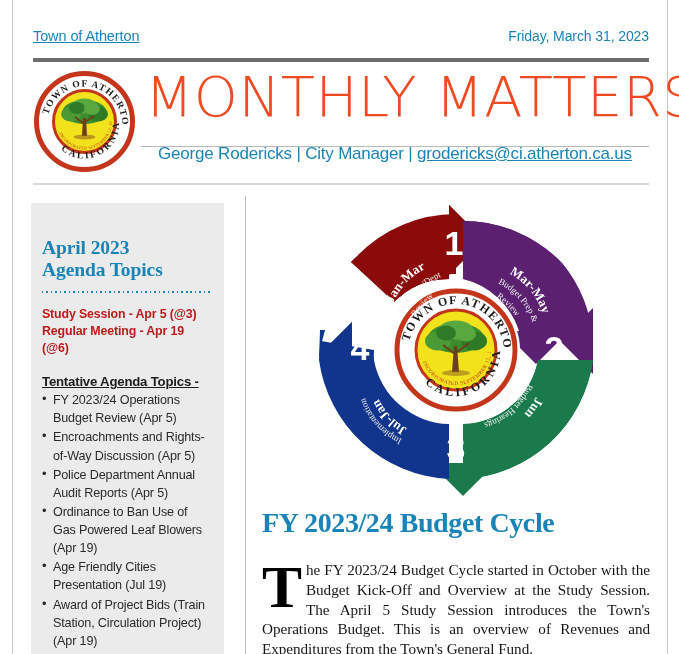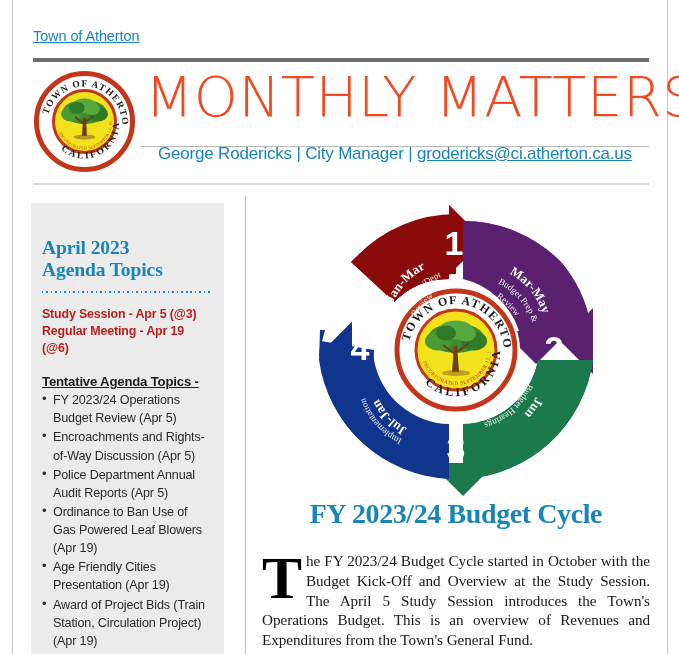--- a/index.html
+++ b/index.html
@@ -192,28 +192,27 @@
     height: 458px;
     overflow: hidden;
   }
   #cycle-graphic {
     margin: 4px auto 0 auto;
     display: block;
     width: 305px;
     height: 300px;
   }
   #article-title {
-    margin-top: 0;
+    margin-top: 9px;
     font-family: "Liberation Serif", serif;
     font-weight: bold;
     font-size: 28px;
     color: #1884B8;
     letter-spacing: -0.4px;
     line-height: 1.0;
-    text-align: center;
   }
   #article-body {
     margin-top: 6px;
     font-family: "Liberation Serif", serif;
     font-size: 15.2px;
     line-height: 1.30;
     color: #161616;
     text-align: justify;
     letter-spacing: -0.05px;
   }
@@ -230,20 +229,21 @@
 </head>
 <body>
 
 <div id="page">
 
   <div class="page-rule-left"></div>
   <div class="page-rule-right"></div>
 
   <div id="masthead-row">
     <a href="#" id="town-link">Town of Atherton</a>
+    <span id="issue-date">Friday, March 31, 2023</span>
   </div>
   <div id="top-rule"></div>
 
   <div id="seal-wrap">
     <svg viewBox="0 0 103 103" width="103" height="103">
       <defs>
         <path id="arcTop" d="M 14 54 A 37.5 37.5 0 0 1 89 54" fill="none"></path>
         <path id="arcBot" d="M 17 54 A 34.5 34.5 0 0 0 86 54" fill="none"></path>
         <path id="arcInner" d="M 24 52 A 27.5 27.5 0 0 0 79 52" fill="none"></path>
       </defs>
@@ -298,21 +298,21 @@
     <div id="meeting-lines">
       <div>Study Session - Apr 5 (@3)</div>
       <div>Regular Meeting - Apr 19 (@6)</div>
     </div>
     <div id="tentative-head">Tentative Agenda Topics -</div>
     <ul id="agenda-list">
       <li>FY 2023/24 Operations Budget Review (Apr 5)</li>
       <li>Encroachments and Rights-of-Way Discussion (Apr 5)</li>
       <li>Police Department Annual Audit Reports (Apr 5)</li>
       <li>Ordinance to Ban Use of Gas Powered Leaf Blowers (Apr 19)</li>
-      <li>Age Friendly Cities Presentation (Apr 19)</li>
+      <li>Age Friendly Cities Presentation (Jul 19)</li>
       <li>Award of Project Bids (Train Station, Circulation Project) (Apr 19)</li>
       <li>EV Charging Stations @ HP Park (Apr 19)</li>
 
     </ul>
   </aside>
 
   <main id="main">
 
     <svg id="cycle-graphic" viewBox="0 0 305 300">
       <defs>

